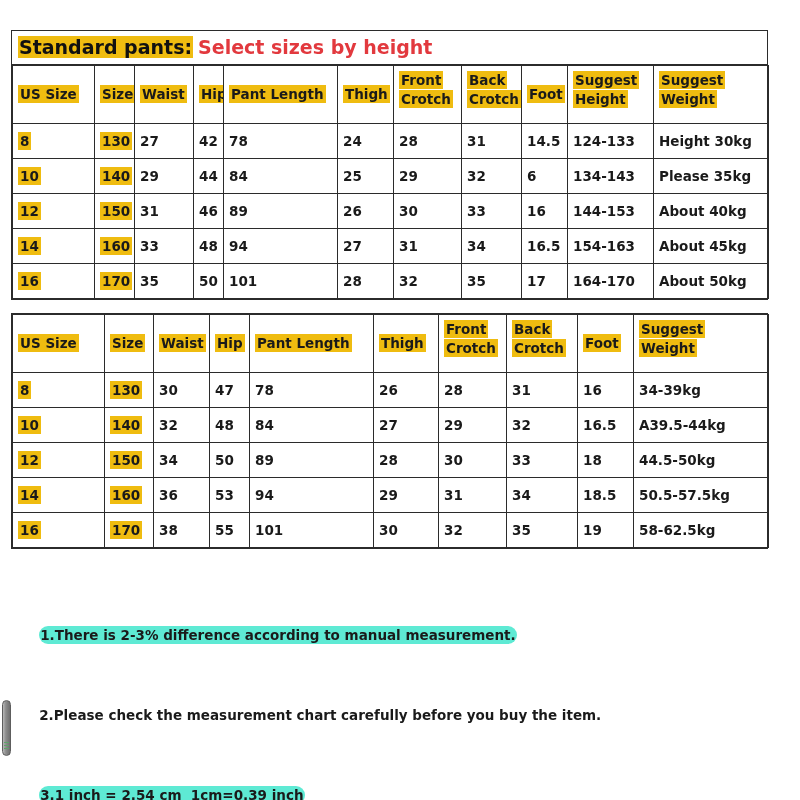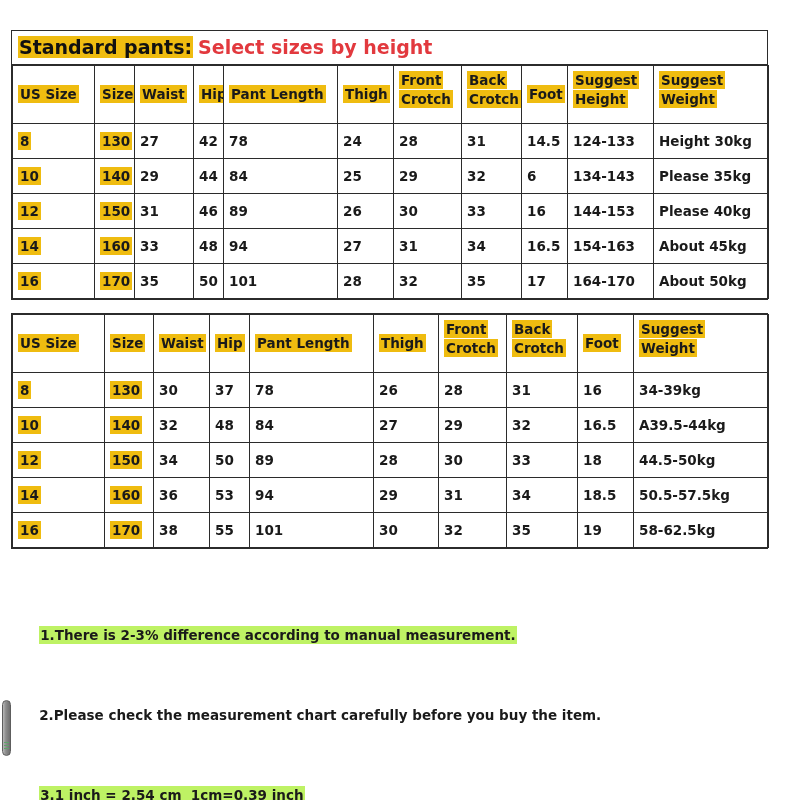--- a/index.html
+++ b/index.html
@@ -110,22 +110,23 @@
   .note {
     font-size: 13.5px;
     font-weight: bold;
     color: #1a1a1a;
     line-height: 20px;
     margin-bottom: 20px;
     white-space: pre-wrap;
   }
   .note:last-child { margin-bottom: 0; }
   .note .hl {
-    background: #bef264;
+    background: #5eead4;
     padding: 1px 1px;
+    border-radius: 9px;
   }
 
   
   .scroll-thumb {
     position: absolute;
     left: 2px;
     top: 700px;
     width: 9px;
     height: 56px;
     background: linear-gradient(to right, #b8b8b8, #8d8d8d 40%, #6f6f6f);
@@ -216,21 +217,21 @@
             <td><span class="hl">12</span></td>
             <td><span class="hl">150</span></td>
             <td>31</td>
             <td>46</td>
             <td>89</td>
             <td>26</td>
             <td>30</td>
             <td>33</td>
             <td>16</td>
             <td>144-153</td>
-            <td>Please 40kg</td>
+            <td>About 40kg</td>
           </tr>
           <tr>
             <td><span class="hl">14</span></td>
             <td><span class="hl">160</span></td>
             <td>33</td>
             <td>48</td>
             <td>94</td>
             <td>27</td>
             <td>31</td>
             <td>34</td>
@@ -281,21 +282,21 @@
             <th style="vertical-align: top; padding-top: 5px;"><span class="hl-wrap"><span class="hl-line"><span>Back</span></span><span class="hl-line"><span>Crotch</span></span></span></th>
             <th><span class="hl-wrap"><span class="hl-line"><span>Foot</span></span></span></th>
             <th style="vertical-align: top; padding-top: 5px;"><span class="hl-wrap"><span class="hl-line"><span>Suggest</span></span><span class="hl-line"><span>Weight</span></span></span></th>
           </tr>
       </thead>
       <tbody id="enlarged-body">
           <tr>
             <td><span class="hl">8</span></td>
             <td><span class="hl">130</span></td>
             <td>30</td>
-            <td>37</td>
+            <td>47</td>
             <td>78</td>
             <td>26</td>
             <td>28</td>
             <td>31</td>
             <td>16</td>
             <td>34-39kg</td>
           </tr>
           <tr>
             <td><span class="hl">10</span></td>
             <td><span class="hl">140</span></td>

